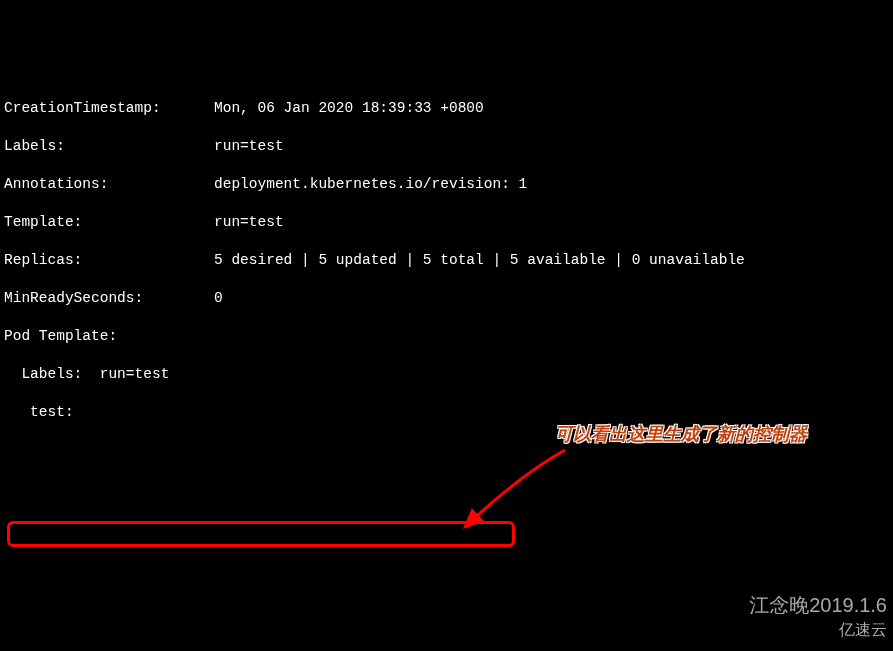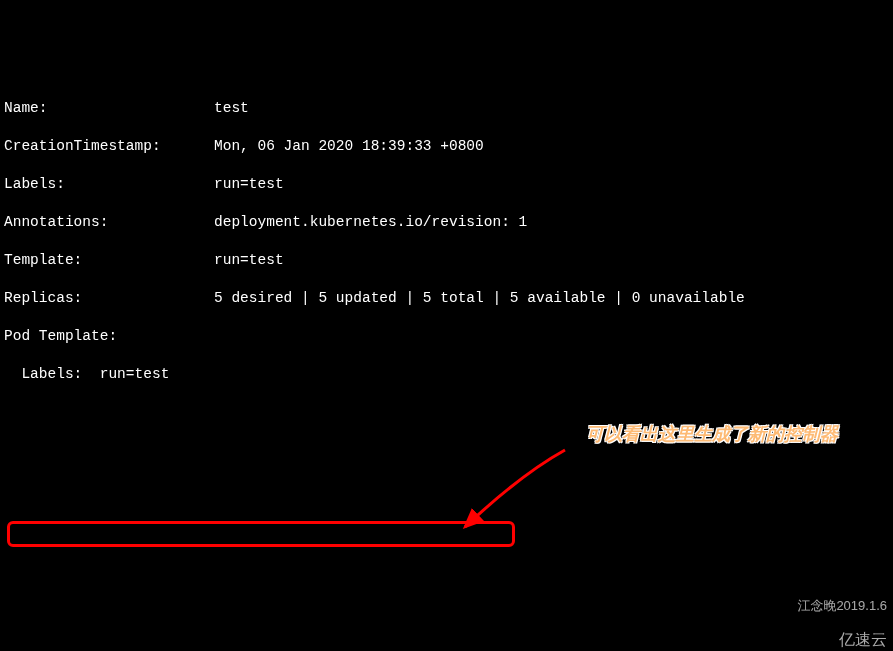--- a/index.html
+++ b/index.html
@@ -36,49 +36,48 @@
       top: 521px;
       width: 508px;
       height: 26px;
       z-index: 5;
       pointer-events: none;
     }
     .annotation {
       position: absolute;
       left: 555px;
       top: 425px;
-      color: #fdba74;
+      color: #c2410c;
       font-family: "Microsoft YaHei", SimHei, sans-serif;
       font-size: 18px;
       font-weight: bold;
       font-style: italic;
       text-shadow: 1px 1px 0 #fff, -1px -1px 0 #fff, 1px -1px 0 #fff, -1px 1px 0 #fff;
       z-index: 10;
-      margin-left: 31px;
     }
     .arrow-svg {
       position: absolute;
       left: 450px;
       top: 445px;
       z-index: 8;
       pointer-events: none;
     }
     .watermark1 {
       position: absolute;
       right: 6px;
       bottom: 36px;
       font-family: Arial, sans-serif;
-      font-size: 13px;
+      font-size: 20px;
       color: rgba(255,255,255,0.65);
       z-index: 15;
     }
     .watermark2 {
       position: absolute;
       right: 6px;
-      bottom: 2px;
+      bottom: 12px;
       font-family: "Microsoft YaHei", Arial, sans-serif;
       font-size: 16px;
       color: rgba(200,200,200,0.85);
       z-index: 15;
       display: flex;
       align-items: center;
       gap: 4px;
     }
     .cloud-icon {
       display: inline-block;
@@ -86,28 +85,29 @@
       height: 16px;
       position: relative;
     }
   </style>
 </head>
 <body>
 
 
 
 <div class="terminal">
-<div><span class="label">Name:</span><span>test</span></div>
 <div><span class="label">CreationTimestamp:</span><span>Mon, 06 Jan 2020 18:39:33 +0800</span></div>
 <div><span class="label">Labels:</span><span>run=test</span></div>
 <div><span class="label">Annotations:</span><span>deployment.kubernetes.io/revision: 1</span></div>
 <div><span class="label">Template:</span><span>run=test</span></div>
 <div><span class="label">Replicas:</span><span>5 desired | 5 updated | 5 total | 5 available | 0 unavailable</span></div>
+<div><span class="label">MinReadySeconds:</span><span>0</span></div>
 <div>Pod Template:</div>
 <div>  Labels:  run=test</div>
+<div>   test:</div>
 
 
 
 
 
 
 
 
 
 

